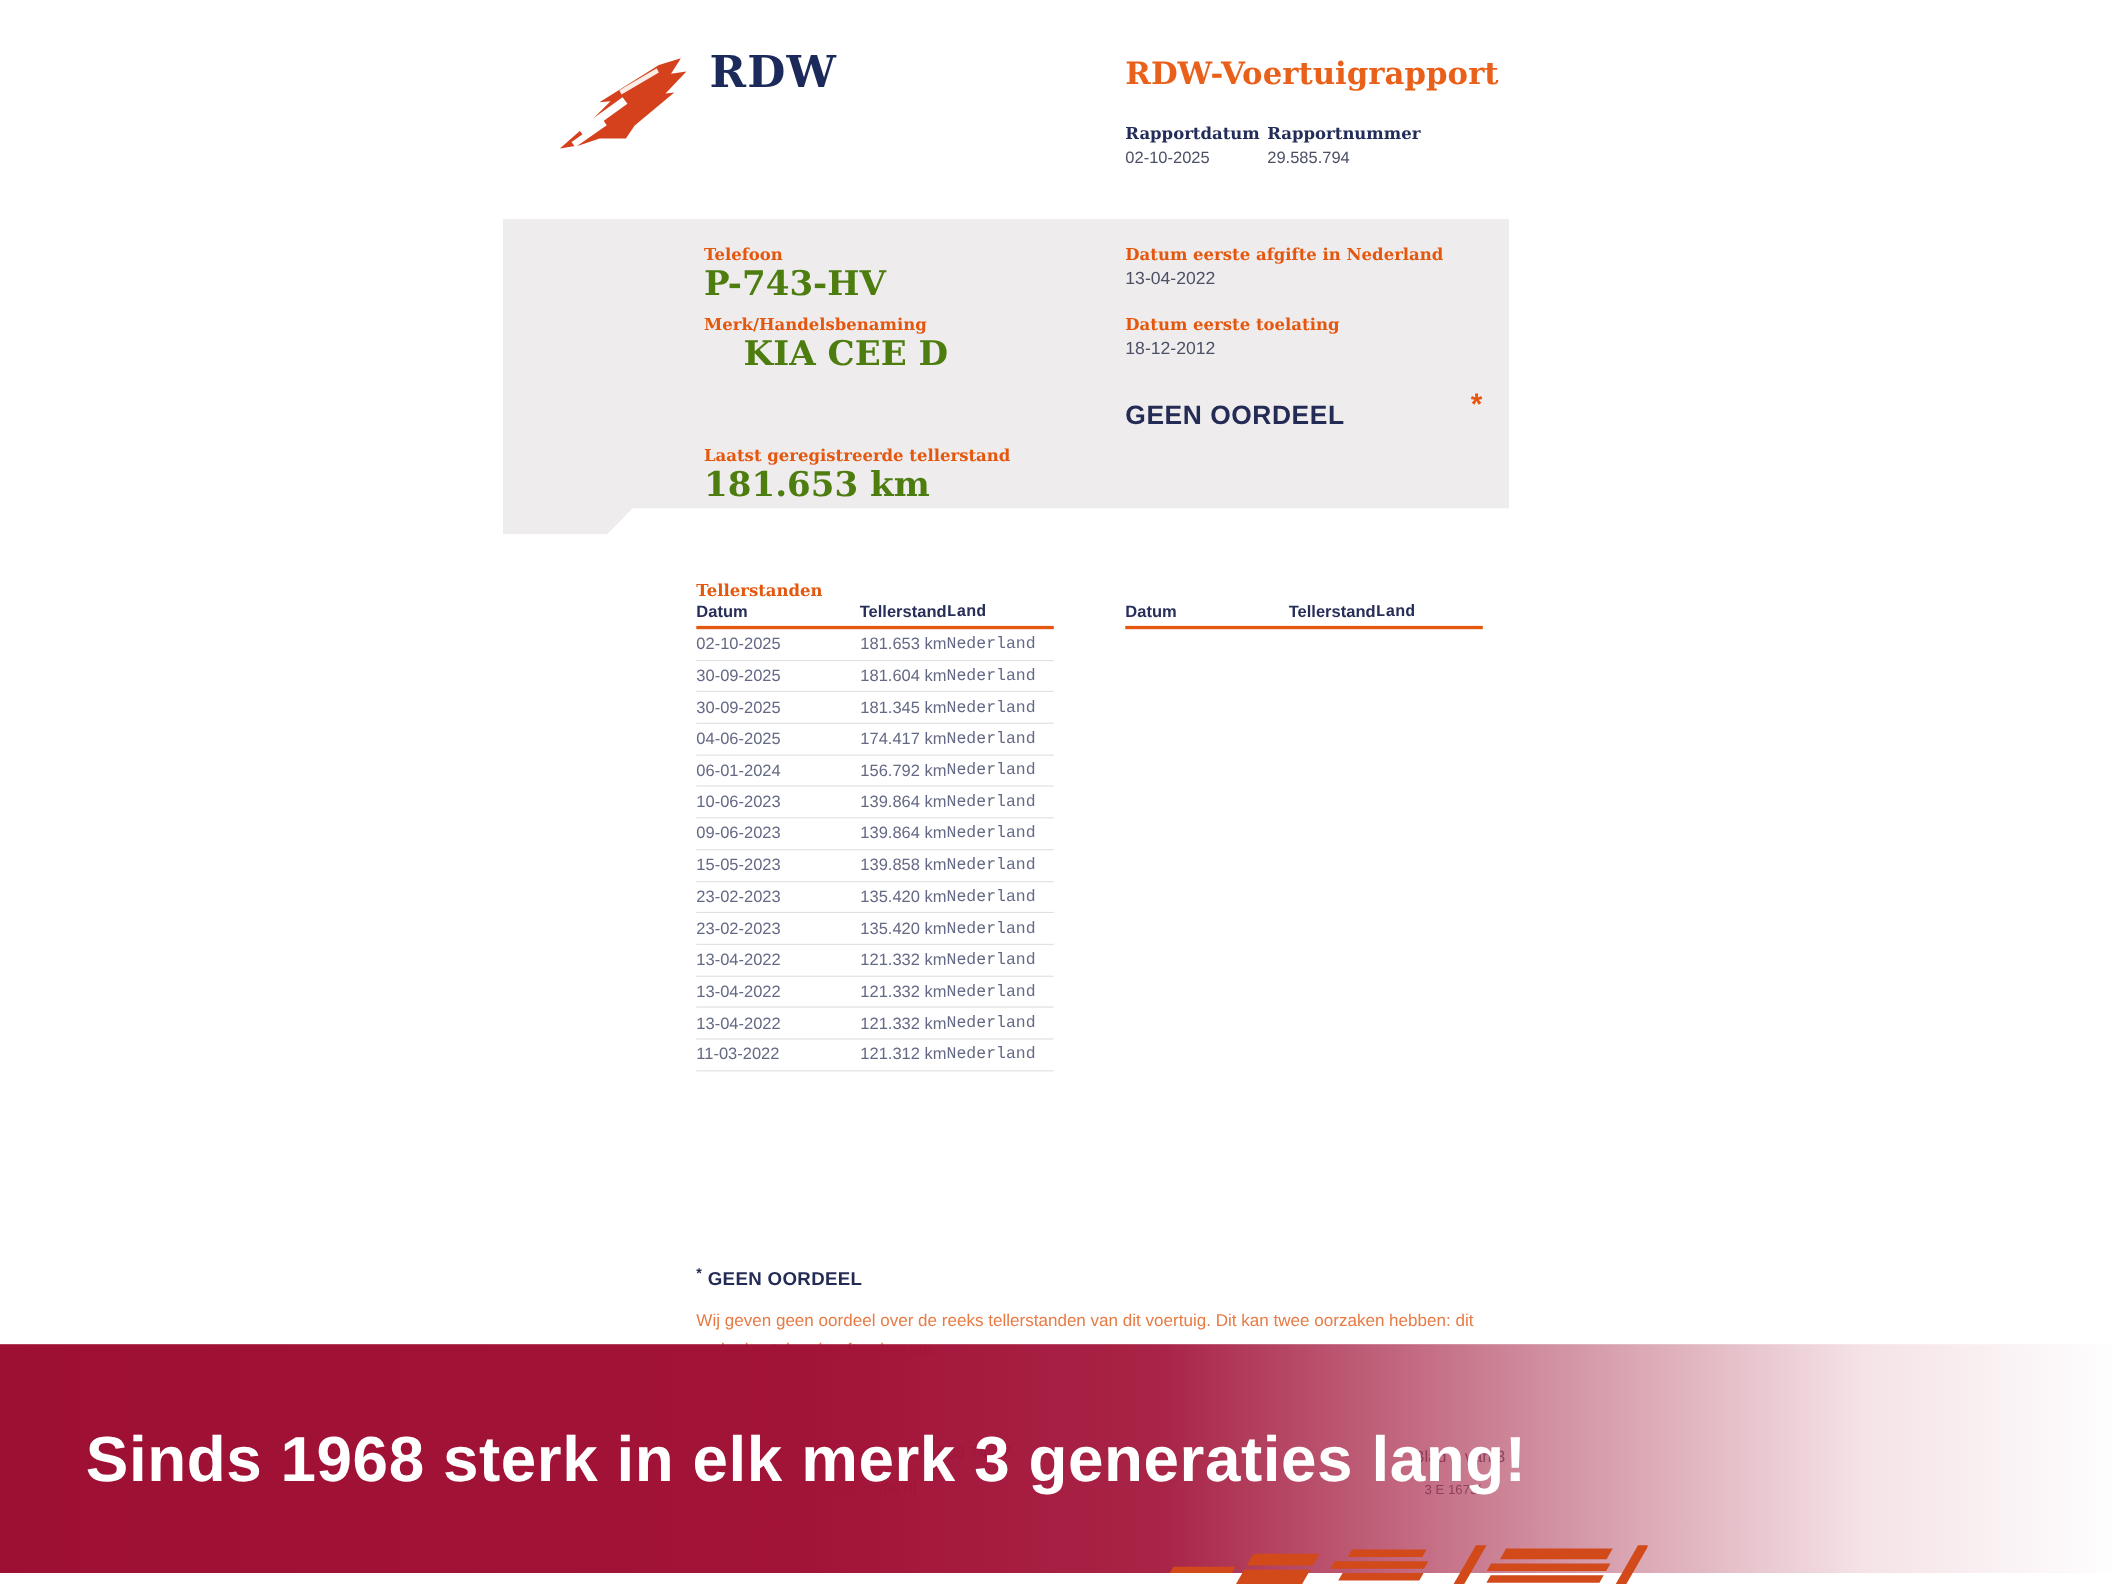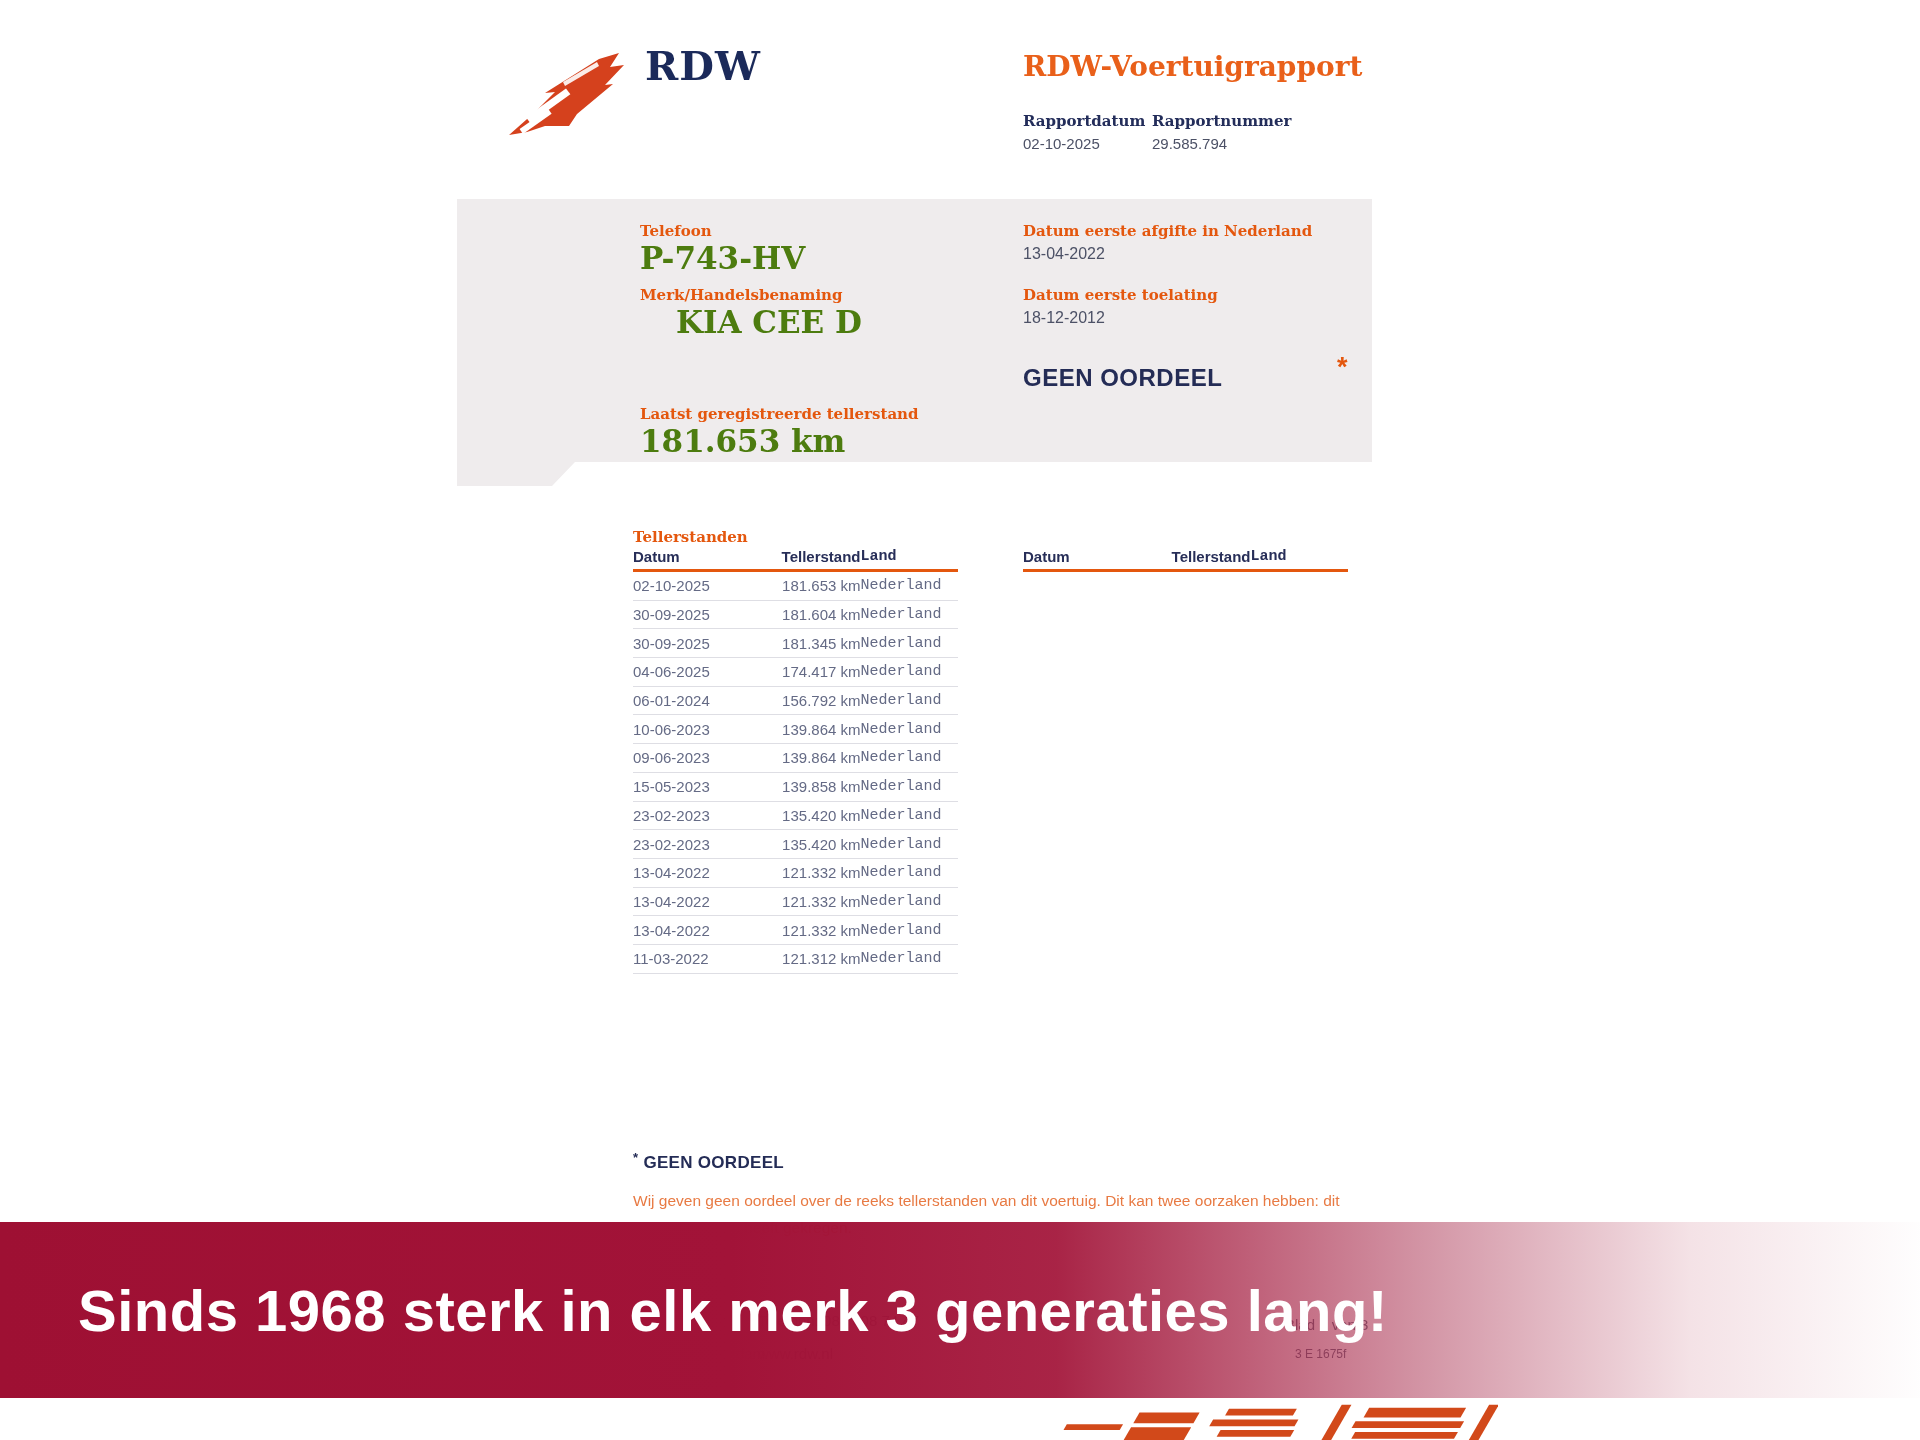--- a/index.html
+++ b/index.html
@@ -37,21 +37,21 @@
   .foot-title{font-size:17px;font-weight:800;color:#242c56;letter-spacing:.3px;}
   .foot-star{font-size:13px;font-weight:800;color:#242c56;vertical-align:6px;}
   .foot-par{width:800px;font-size:15.5px;line-height:26.5px;color:#e87a43;}
   .foot-par span{display:block;}
 
   
   .docfoot{font-size:15px;color:#5a5f74;}
   .docfoot-small{font-size:12px;color:#5a5f74;}
 
   
-  #banner{left:0;top:1222px;width:1920px;height:176px;z-index:5;
+  #banner{left:0;top:1222px;width:1920px;height:208px;z-index:5;
     background:linear-gradient(90deg,#9e1033 0%,#a21338 38%,rgba(162,19,56,.93) 55%,
                rgba(174,60,90,.55) 74%,rgba(216,150,165,.28) 88%,rgba(246,236,238,.08) 100%);
     display:flex;align-items:center;}
   #banner-text{color:#ffffff;font-size:58px;font-weight:700;letter-spacing:.5px;padding-left:78px;white-space:nowrap;}
 
   
   #dealer-logo{left:1052px;top:1402px;width:446px;height:38px;overflow:hidden;z-index:6;}
 </style>
 </head>
 <body>

